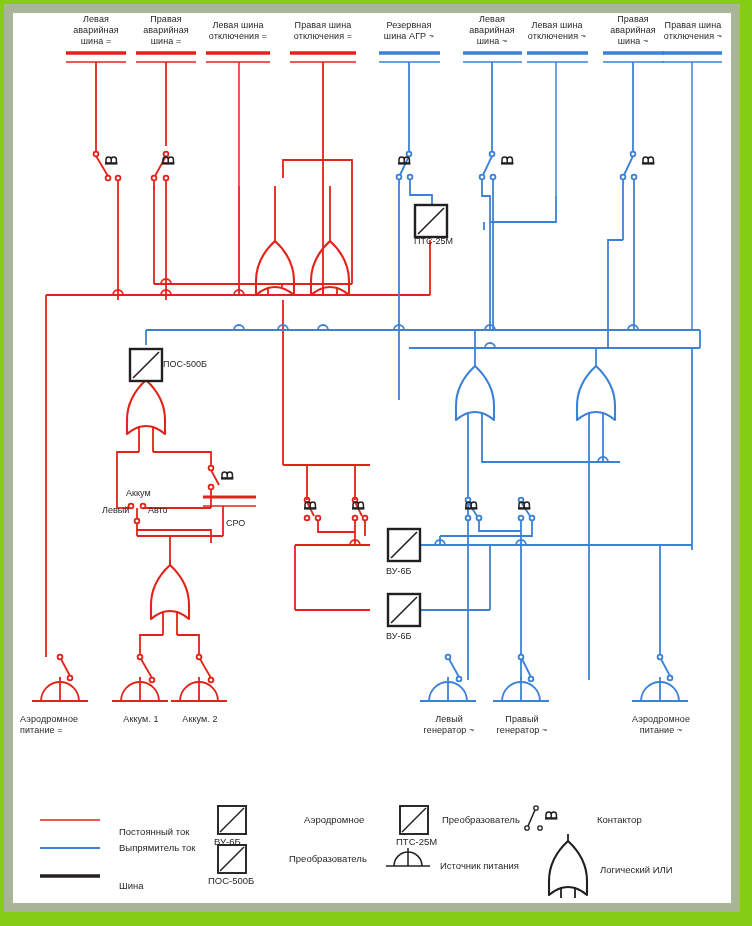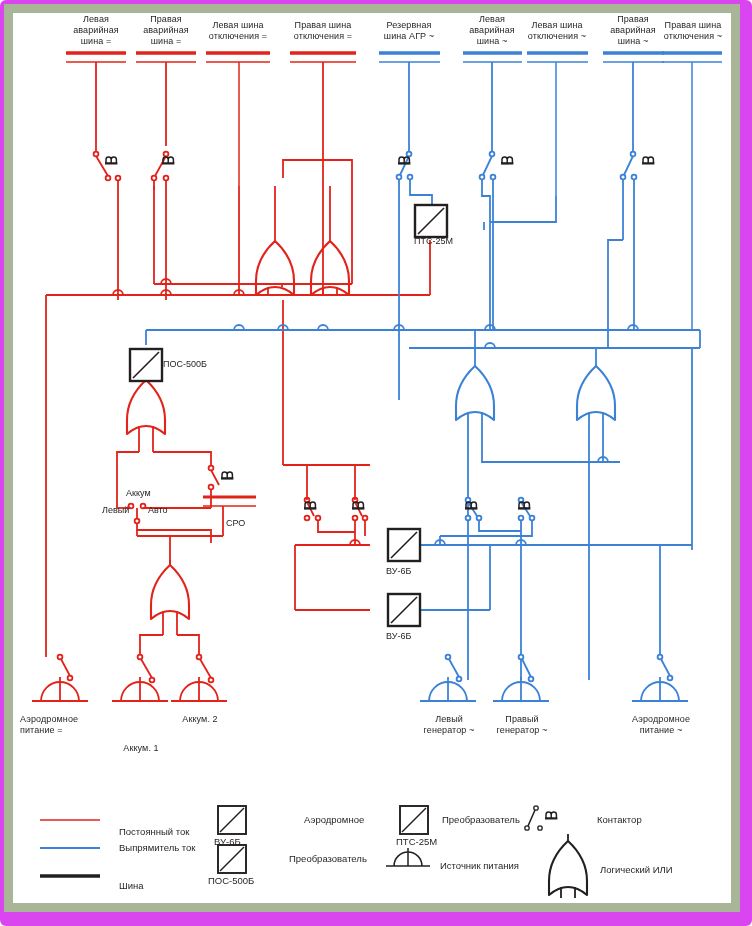--- a/index.html
+++ b/index.html
@@ -5,23 +5,22 @@
   html, body {
     margin: 0;
     padding: 0;
     background: #ffffff;
     font-family: "Liberation Sans", sans-serif;
   }
   #page {
     position: relative;
     width: 752px;
     height: 926px;
-    background: #d946ef;
+    background: #84cc16;
     overflow: hidden;
-    border-radius: 6px;
   }
   #frame {
     position: absolute;
     left: 4px; top: 4px;
     width: 736px; height: 908px;
     border: 9px solid #a8b596;
     box-sizing: border-box;
     background: #ffffff;
   }
   #canvas {
@@ -506,21 +505,21 @@
     <div class="lbl" style="left:590px; top:14px; width:86px;">Правая
 аварийная
 шина ~</div>
     <div class="lbl" style="left:647px; top:20px; width:92px;">Правая шина
 отключения ~</div>
   </div>
 
   <div>
     <div class="lbl lbl-left" style="left:20px;  top:714px; width:92px;">Аэродромное
 питание =</div>
-    <div class="lbl" style="left:112px; top:714px; width:58px;margin-top:29px;">Аккум. 1</div>
+    <div class="lbl" style="left:112px; top:714px; width:58px;">Аккум. 1</div>
     <div class="lbl" style="left:171px; top:714px; width:58px;">Аккум. 2</div>
     <div class="lbl" style="left:412px; top:714px; width:74px;">Левый
 генератор ~</div>
     <div class="lbl" style="left:485px; top:714px; width:74px;">Правый
 генератор ~</div>
     <div class="lbl" style="left:616px; top:714px; width:90px;">Аэродромное
 питание ~</div>
   </div>
 
   <div>

